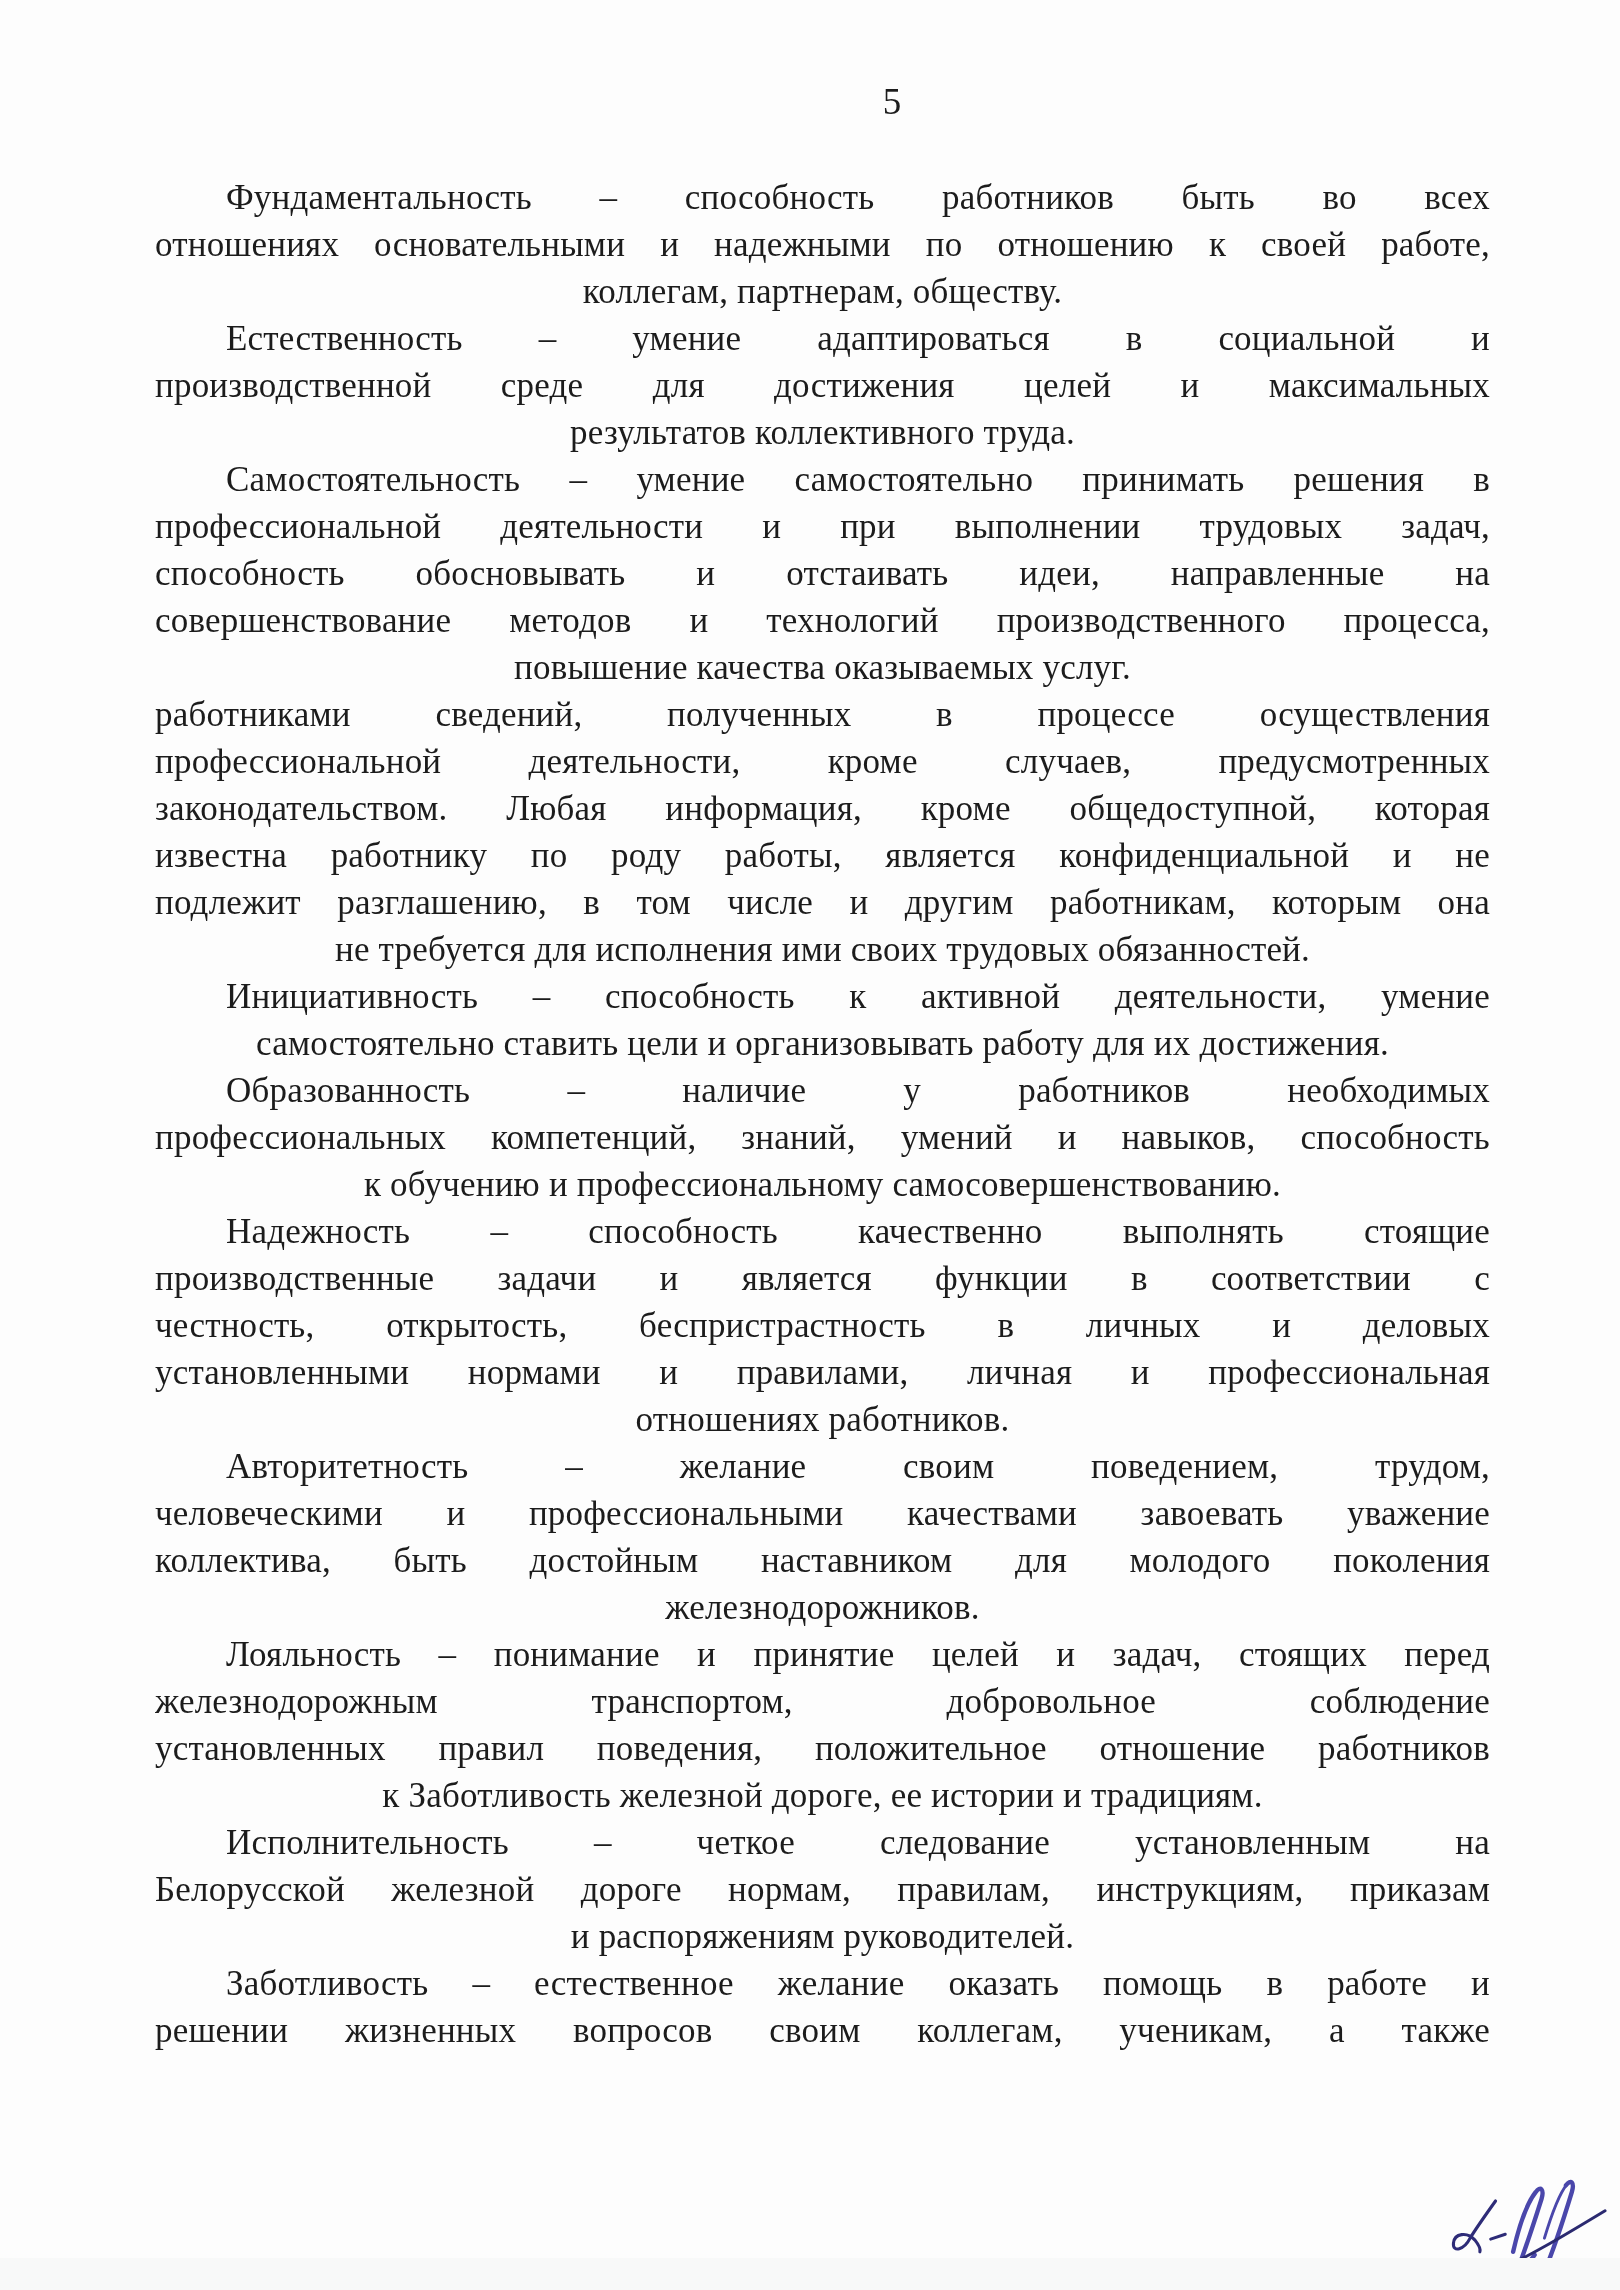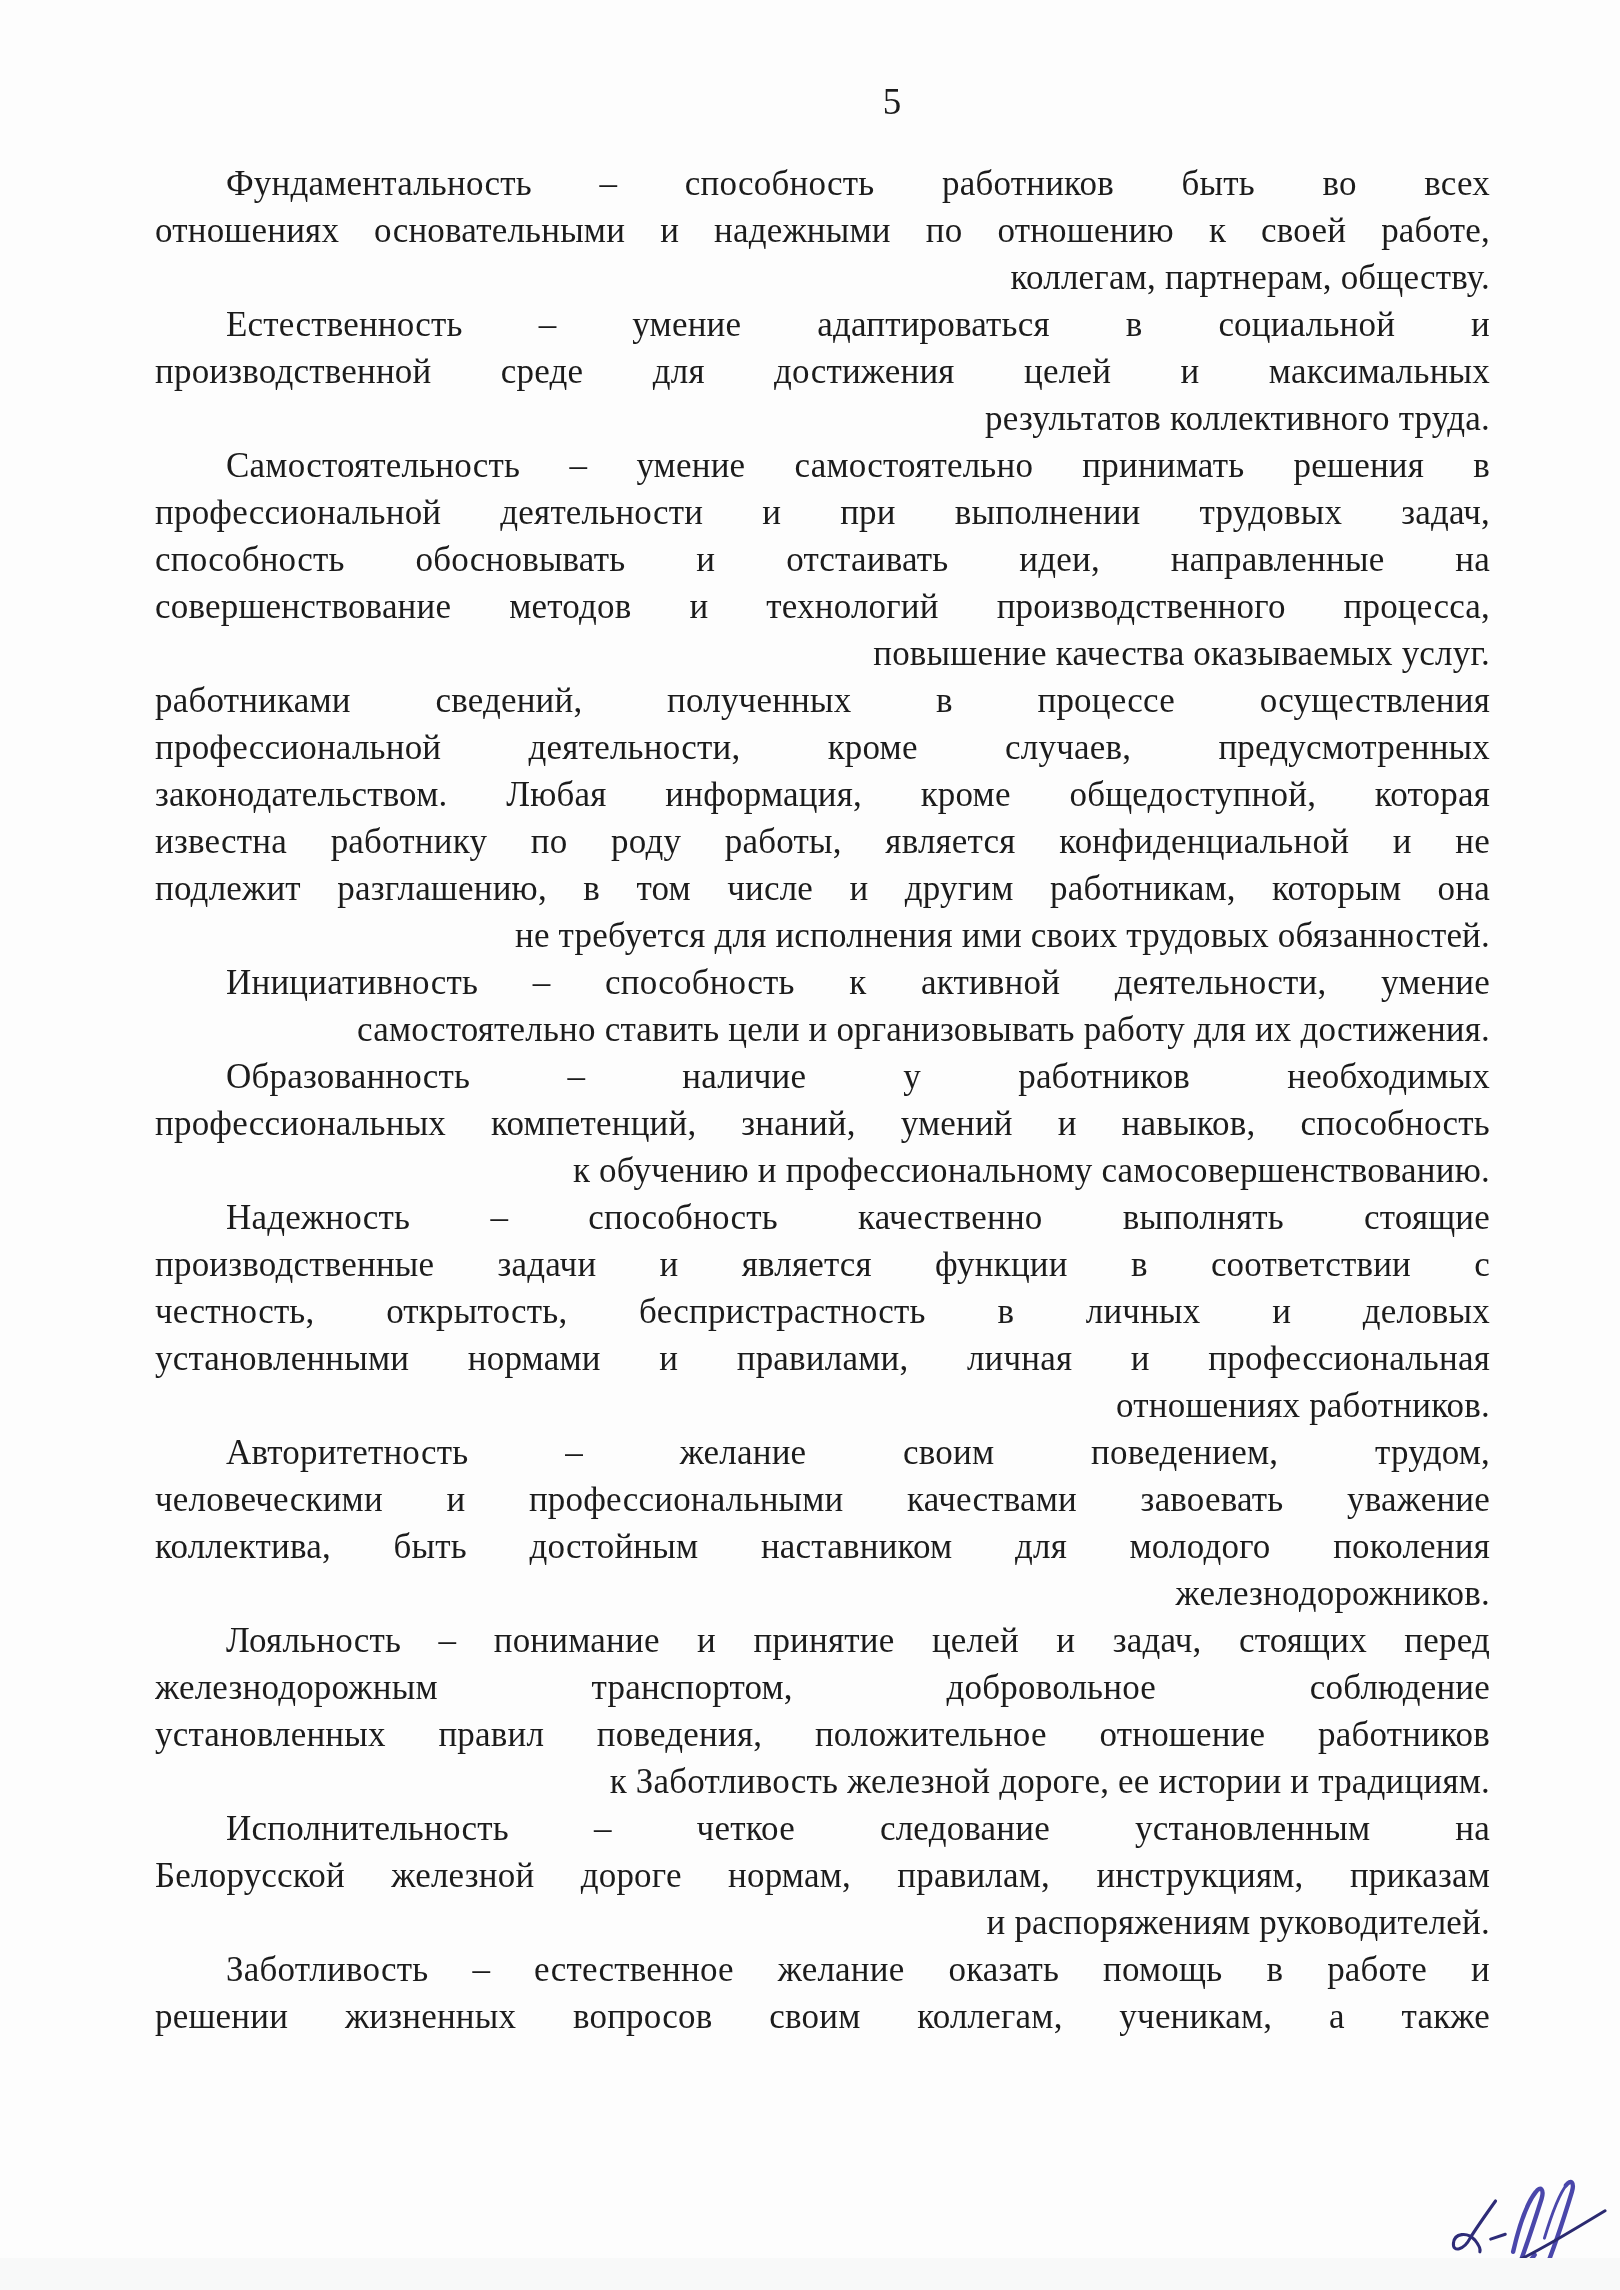--- a/index.html
+++ b/index.html
@@ -20,38 +20,38 @@
     position: absolute;
     top: 80px;
     left: 853px;
     width: 78px;
     text-align: center;
     font-size: 37px;
     line-height: 43px;
   }
   .text-block {
     position: absolute;
-    top: 160px;
+    top: 174px;
     left: 155px;
     width: 1335px;
   }
   .line {
     height: 47px;
     line-height: 47px;
     font-size: 35px;
     white-space: normal;
     overflow: hidden;
     letter-spacing: 0.2px;
   }
   .line.just {
     text-align: justify;
     text-align-last: justify;
   }
   .line.left {
-    text-align: right;
+    text-align: center;
   }
   .line.ind {
     padding-left: 71px;
   }
   .signature {
     position: absolute;
     left: 1411px;
     top: 2156px;
     width: 216px;
     height: 134px;

